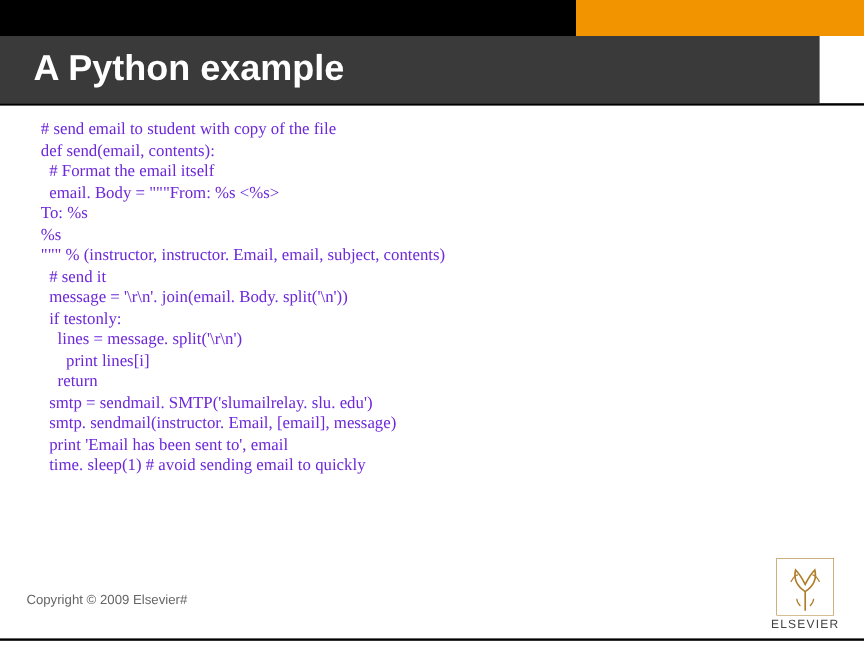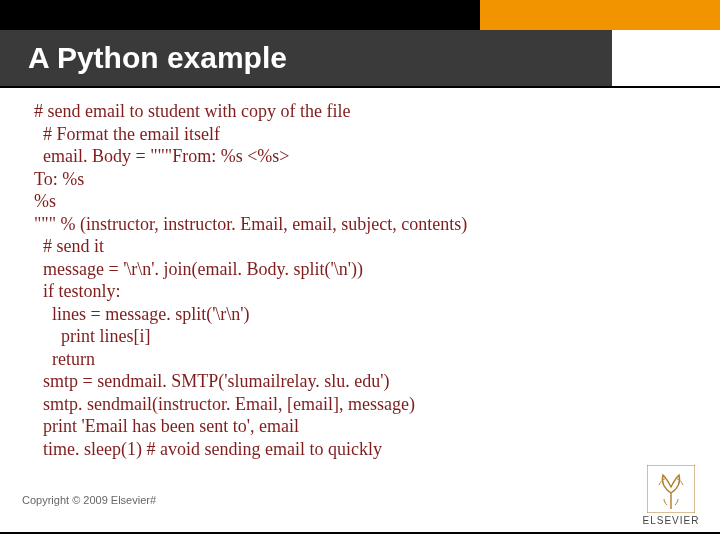--- a/index.html
+++ b/index.html
@@ -1,24 +1,24 @@
 <!DOCTYPE html>
 <html><head>
 <meta charset="utf-8">
 <style>
   * { margin: 0; padding: 0; box-sizing: border-box; }
   html, body { width: 720px; height: 540px; overflow: hidden; font-family: Arial, Helvetica, sans-serif; background: #fff; }
   .slide { position: relative; width: 720px; height: 540px; background: #fff; }
   .top-black { position: absolute; left: 0; top: 0; width: 720px; height: 30px; background: #000; }
   .orange-bar { position: absolute; right: 0; top: 0; width: 240px; height: 30px; background: #f29400; }
-  .title-band { position: absolute; left: 0; top: 30px; width: 612px; height: 56px; background: #3a3a3a; display: flex; align-items: center; padding-left: 28px; }
+  .title-band { position: absolute; left: 0; top: 30px; width: 683px; height: 56px; background: #3a3a3a; display: flex; align-items: center; padding-left: 28px; }
   .title-band h1 { color: #fff; font-weight: 900; font-size: 30px; letter-spacing: 0; }
   .thin-rule { position: absolute; left: 0; top: 86px; width: 720px; height: 2px; background: #000; }
   .code-area { position: absolute; left: 34px; top: 100px; width: 640px; }
-  .code-line { font-family: "Times New Roman", Times, serif; font-size: 18px; line-height: 1.25; color: #7f1d1d; white-space: pre; }
+  .code-line { font-family: "Times New Roman", Times, serif; font-size: 14px; line-height: 1.25; color: #6d28d9; white-space: pre; }
   .footer-copy { position: absolute; left: 22px; bottom: 34px; font-size: 11px; color: #666; font-family: Arial, sans-serif; }
   .bottom-rule { position: absolute; left: 0; bottom: 6px; width: 720px; height: 2px; background: #000; }
   .logo { position: absolute; right: 14px; bottom: 14px; width: 70px; text-align: center; }
   .logo svg { display: block; margin: 0 auto; }
   .logo-name { font-size: 10px; letter-spacing: 1px; color: #444; margin-top: 2px; font-family: Liberation Sans, sans-serif; }
 </style>
 </head>
 <body>
 
 <div class="slide">
@@ -26,20 +26,21 @@
   <div class="top-black"></div>
   <div class="orange-bar"></div>
 
   <div class="title-band">
     <h1>A Python example</h1>
   </div>
   <div class="thin-rule"></div>
 
   <div class="code-area">
     <div class="code-line"># send email to student with copy of the file</div>
+    <div class="code-line">def send(email, contents):</div>
     <div class="code-line">  # Format the email itself</div>
     <div class="code-line">  email. Body = """From: %s &lt;%s&gt;</div>
     <div class="code-line">To: %s</div>
     <div class="code-line">%s</div>
     <div class="code-line">""" % (instructor, instructor. Email, email, subject, contents)</div>
     <div class="code-line">  # send it</div>
     <div class="code-line">  message = '\r\n'. join(email. Body. split('\n'))</div>
     <div class="code-line">  if testonly:</div>
     <div class="code-line">    lines = message. split('\r\n')</div>
     <div class="code-line">      print lines[i]</div>

